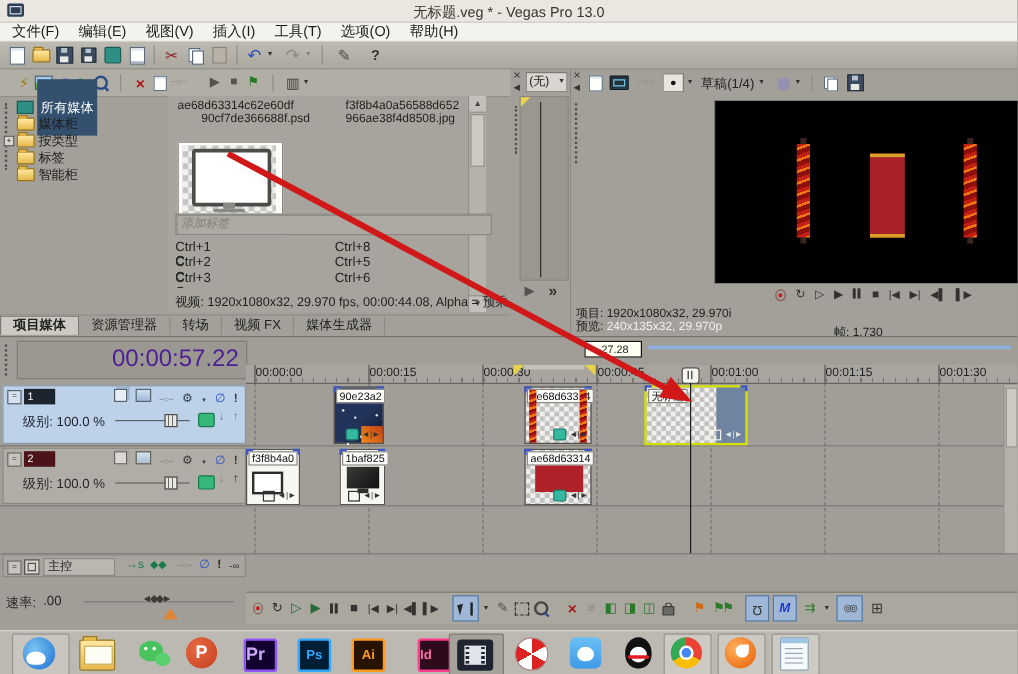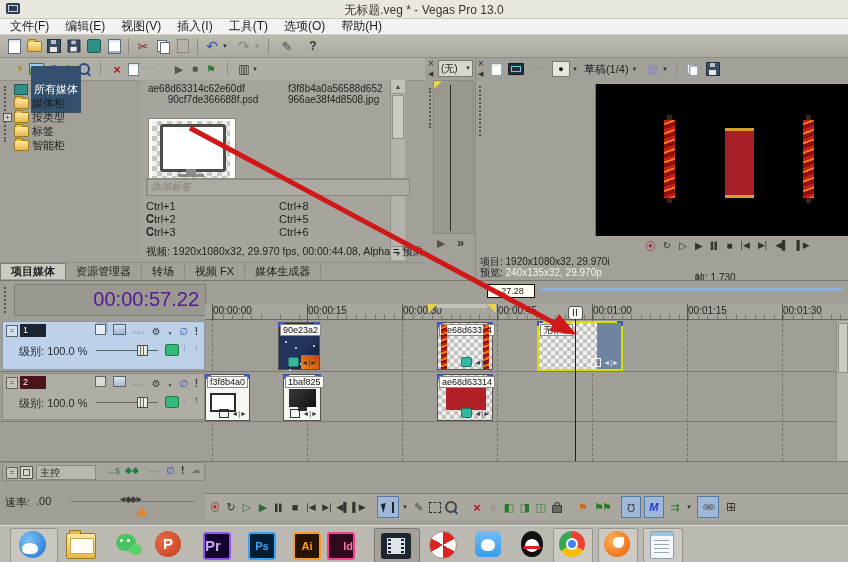--- a/index.html
+++ b/index.html
@@ -596,21 +596,21 @@
       <div style="position:absolute;left:3px;top:4px;width:22px;height:14px;background:#fdfdf4;border:1px solid #c8a84a;"></div>
     </div>
     <div class="taskicon" style="left:116px;width:20px;height:17px;top:8px;background:#49c35e;border-radius:50% 50% 45% 45%;">
       <div style="position:absolute;left:4px;top:5px;width:3px;height:3px;background:#fff;border-radius:50%;box-shadow:7px 0 0 #fff;"></div>
       <div style="position:absolute;left:13px;top:10px;width:13px;height:11px;background:#58d06e;border-radius:50%;"></div>
     </div>
     <div class="taskicon" style="left:155px;width:26px;height:26px;border-radius:50%;background:radial-gradient(circle at 35% 35%,#e86a45,#c43e1c);color:#fff;font-weight:bold;font-size:15px;text-align:center;line-height:26px;">P</div>
     <div class="taskicon" style="left:203px;width:24px;height:24px;top:6px;background:#12002e;border:2px solid #9255f5;border-radius:3px;color:#c9a7f7;font-weight:bold;font-size:15px;text-align:left;line-height:24px;">Pr</div>
     <div class="taskicon" style="left:248px;width:24px;height:24px;top:6px;background:#001e36;border:2px solid #31a8ff;border-radius:3px;color:#31a8ff;font-weight:bold;font-size:11px;text-align:center;line-height:24px;">Ps</div>
     <div class="taskicon" style="left:293px;width:24px;height:24px;top:6px;background:#271300;border:2px solid #ff9a1e;border-radius:3px;color:#ff9a1e;font-weight:bold;font-size:11px;text-align:center;line-height:24px;">Ai</div>
-    <div class="taskicon" style="left:327px;width:24px;height:24px;top:6px;background:#2e0b1c;border:2px solid #ff3c8e;border-radius:3px;color:#ff6ea8;font-weight:bold;font-size:11px;text-align:right;line-height:24px;">Id</div>
+    <div class="taskicon" style="left:348px;width:24px;height:24px;top:6px;background:#2e0b1c;border:2px solid #ff3c8e;border-radius:3px;color:#ff6ea8;font-weight:bold;font-size:11px;text-align:left;line-height:24px;">Id</div>
     <div class="slot" style="left:374px;width:44px;background:#a5a29b;border-color:#7d7a73;"></div>
     <div class="taskicon" style="left:381px;width:30px;height:26px;top:7px;background:#1e2430;border-radius:3px;">
       <div style="position:absolute;left:6px;top:5px;width:18px;height:16px;background:#dfe3ea;">
         <div style="position:absolute;left:1px;top:1px;width:3px;height:14px;background:repeating-linear-gradient(#1e2430 0 2px,#dfe3ea 2px 4px);"></div>
         <div style="position:absolute;right:1px;top:1px;width:3px;height:14px;background:repeating-linear-gradient(#1e2430 0 2px,#dfe3ea 2px 4px);"></div>
       </div>
     </div>
     <div class="taskicon" style="left:429px;width:26px;height:26px;border-radius:50%;background:conic-gradient(#d22 0 60deg,#fff 60deg 120deg,#d22 120deg 180deg,#fff 180deg 240deg,#d22 240deg 300deg,#fff 300deg 360deg);border:1px solid #a88;"></div>
     <div class="taskicon" style="left:475px;width:26px;height:26px;border-radius:5px;background:linear-gradient(#6cc0f5,#3d9ae8);">
       <div style="position:absolute;left:6px;top:8px;width:14px;height:12px;background:#fff;border-radius:50% 50% 45% 45%;"></div>

